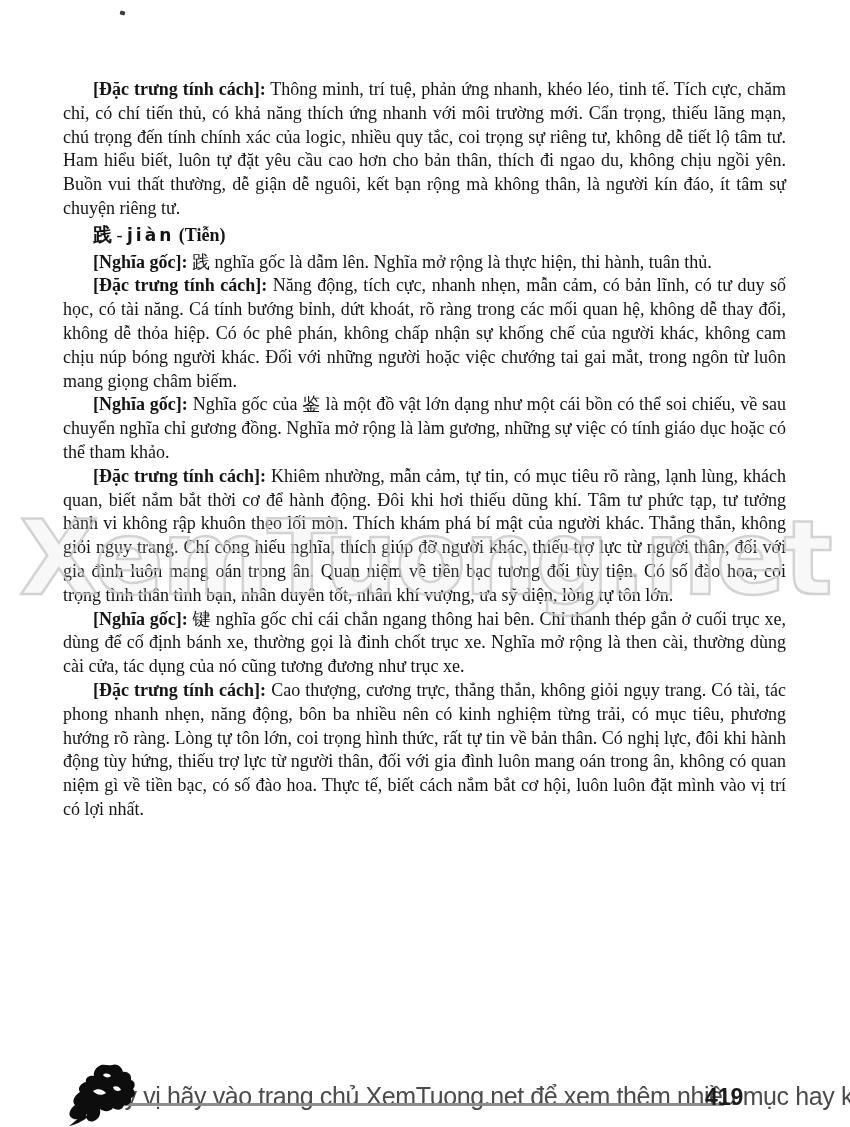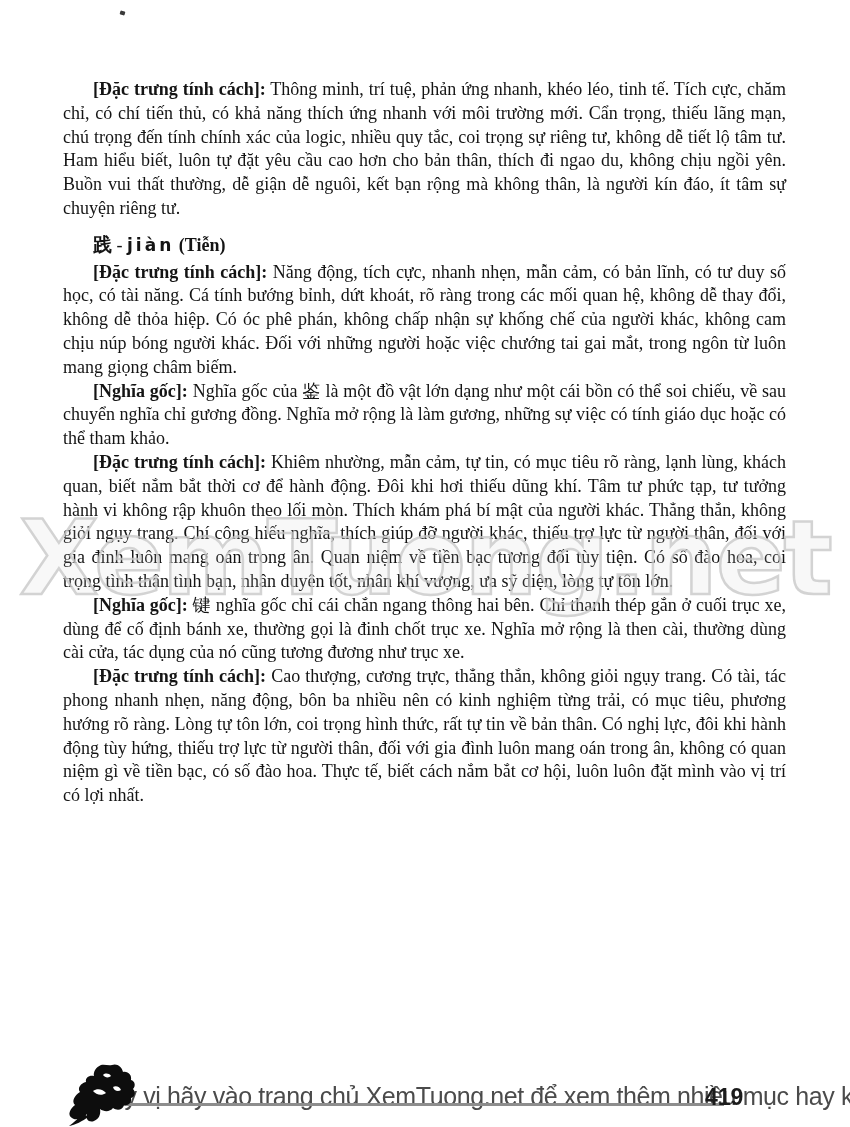--- a/index.html
+++ b/index.html
@@ -31,21 +31,21 @@
     line-height: 23.8px;
     text-align: justify;
     z-index: 1;
   }
   .para {
     margin: 0;
     text-indent: 30px;
   }
   .plabel { font-weight: bold; }
   .entry-heading {
-    margin: 12px 0 3px 0;
+    margin: 2px 0 3px 0;
     padding-left: 30px;
     text-indent: 0;
     font-weight: bold;
   }
   .hanzi { font-size: 19px; }
   .sep { font-weight: normal; }
   .pinyin {
     font-family: "DejaVu Sans", sans-serif;
     font-weight: 600;
     font-size: 17px;
@@ -111,20 +111,21 @@
 
 <div class="page">
 
   <div class="speck"></div>
 
   <div class="content" id="content">
   <p class="para"><b class="plabel">[Đặc trưng tính cách]:</b><span class="ptext"> Thông minh, trí tuệ, phản ứng nhanh, khéo léo, tinh tế. Tích cực, chăm chỉ, có chí tiến thủ, có khả năng thích ứng nhanh với môi trường mới. Cẩn trọng, thiếu lãng mạn, chú trọng đến tính chính xác của logic, nhiều quy tắc, coi trọng sự riêng tư, không dễ tiết lộ tâm tư. Ham hiểu biết, luôn tự đặt yêu cầu cao hơn cho bản thân, thích đi ngao du, không chịu ngồi yên. Buồn vui thất thường, dễ giận dễ nguôi, kết bạn rộng mà không thân, là người kín đáo, ít tâm sự chuyện riêng tư.</span></p>
 
   <div class="entry-heading"><span class="hanzi">践</span><span class="sep"> - </span><span class="pinyin">jiàn</span><span class="viet"> (Tiễn)</span></div>
 
+  <p class="para"><b class="plabel">[Nghĩa gốc]:</b><span class="ptext"> 践 nghĩa gốc là dẫm lên. Nghĩa mở rộng là thực hiện, thi hành, tuân thủ.</span></p>
 
   <p class="para"><b class="plabel">[Đặc trưng tính cách]:</b><span class="ptext"> Năng động, tích cực, nhanh nhẹn, mẫn cảm, có bản lĩnh, có tư duy số học, có tài năng. Cá tính bướng bỉnh, dứt khoát, rõ ràng trong các mối quan hệ, không dễ thay đổi, không dễ thỏa hiệp. Có óc phê phán, không chấp nhận sự khống chế của người khác, không cam chịu núp bóng người khác. Đối với những người hoặc việc chướng tai gai mắt, trong ngôn từ luôn mang giọng châm biếm.</span></p>
 
 
   <p class="para"><b class="plabel">[Nghĩa gốc]:</b><span class="ptext"> Nghĩa gốc của 鉴 là một đồ vật lớn dạng như một cái bồn có thể soi chiếu, về sau chuyển nghĩa chỉ gương đồng. Nghĩa mở rộng là làm gương, những sự việc có tính giáo dục hoặc có thể tham khảo.</span></p>
 
   <p class="para"><b class="plabel">[Đặc trưng tính cách]:</b><span class="ptext"> Khiêm nhường, mẫn cảm, tự tin, có mục tiêu rõ ràng, lạnh lùng, khách quan, biết nắm bắt thời cơ để hành động. Đôi khi hơi thiếu dũng khí. Tâm tư phức tạp, tư tưởng hành vi không rập khuôn theo lối mòn. Thích khám phá bí mật của người khác. Thẳng thắn, không giỏi ngụy trang. Chí công hiếu nghĩa, thích giúp đỡ người khác, thiếu trợ lực từ người thân, đối với gia đình luôn mang oán trong ân. Quan niệm về tiền bạc tương đối tùy tiện. Có số đào hoa, coi trọng tình thân tình bạn, nhân duyên tốt, nhân khí vượng, ưa sỹ diện, lòng tự tôn lớn.</span></p>
 
 
   <p class="para"><b class="plabel">[Nghĩa gốc]:</b><span class="ptext"> 键 nghĩa gốc chỉ cái chắn ngang thông hai bên. Chỉ thanh thép gắn ở cuối trục xe, dùng để cố định bánh xe, thường gọi là đinh chốt trục xe. Nghĩa mở rộng là then cài, thường dùng cài cửa, tác dụng của nó cũng tương đương như trục xe.</span></p>

